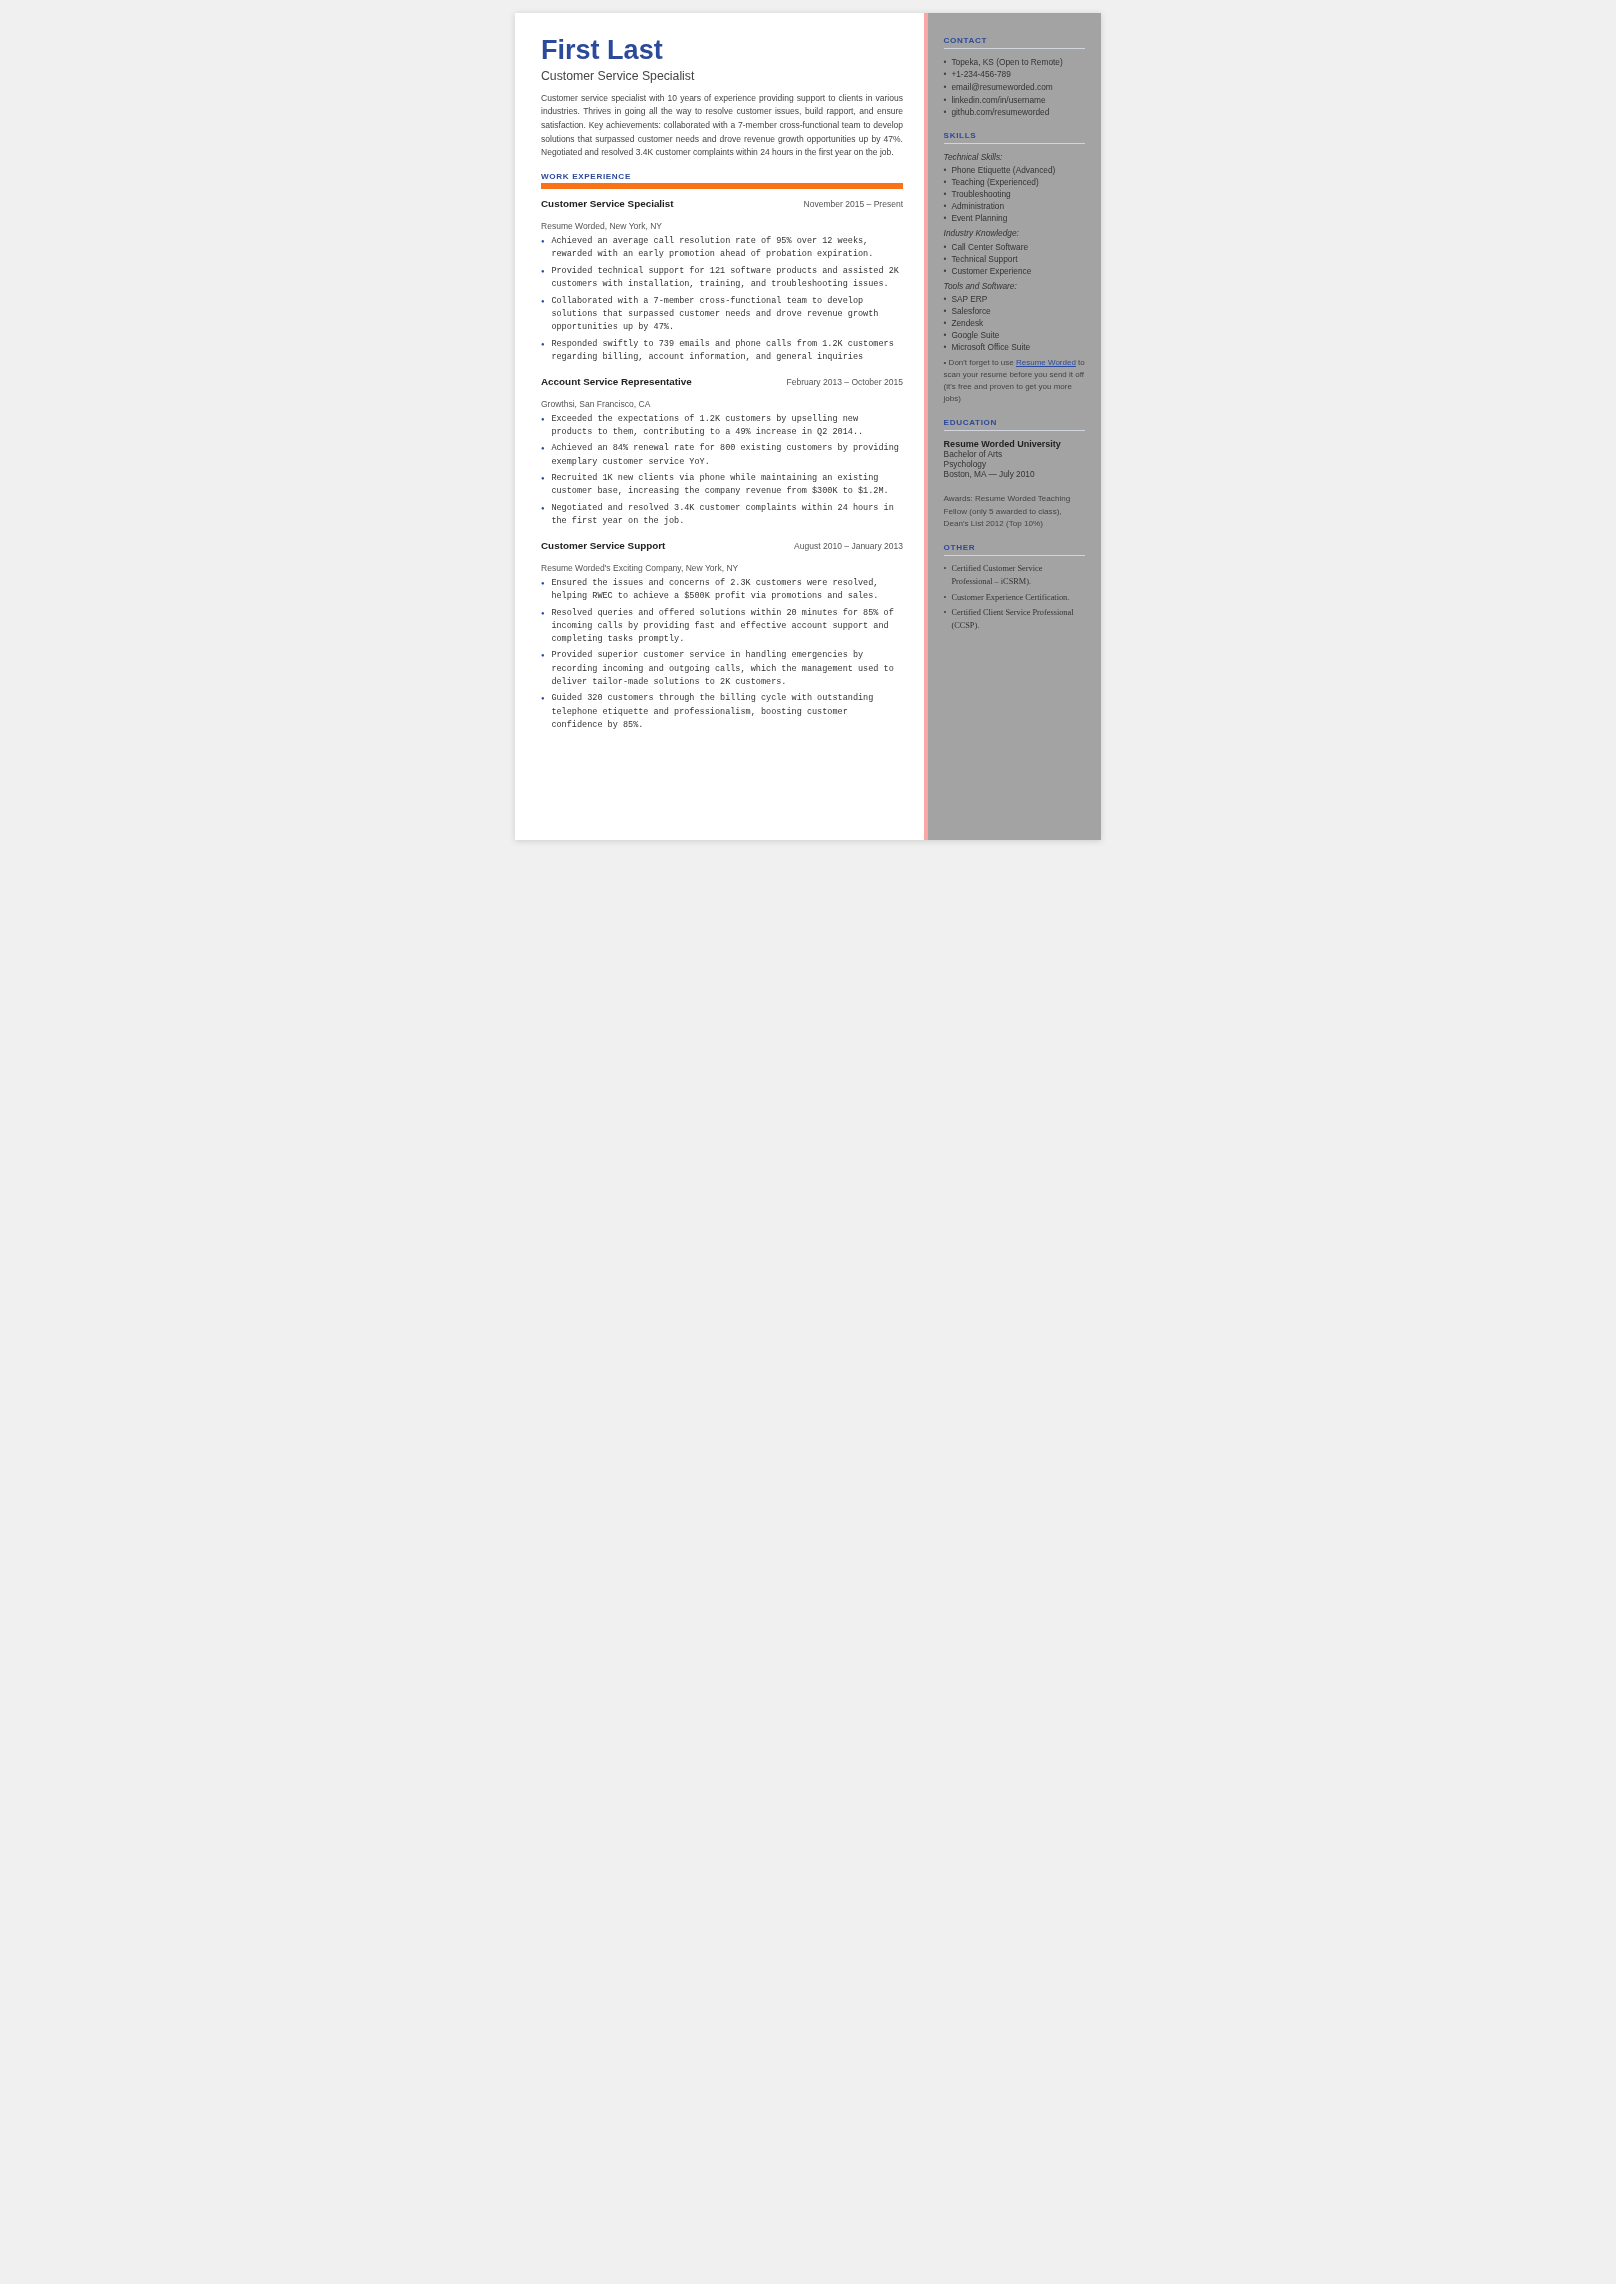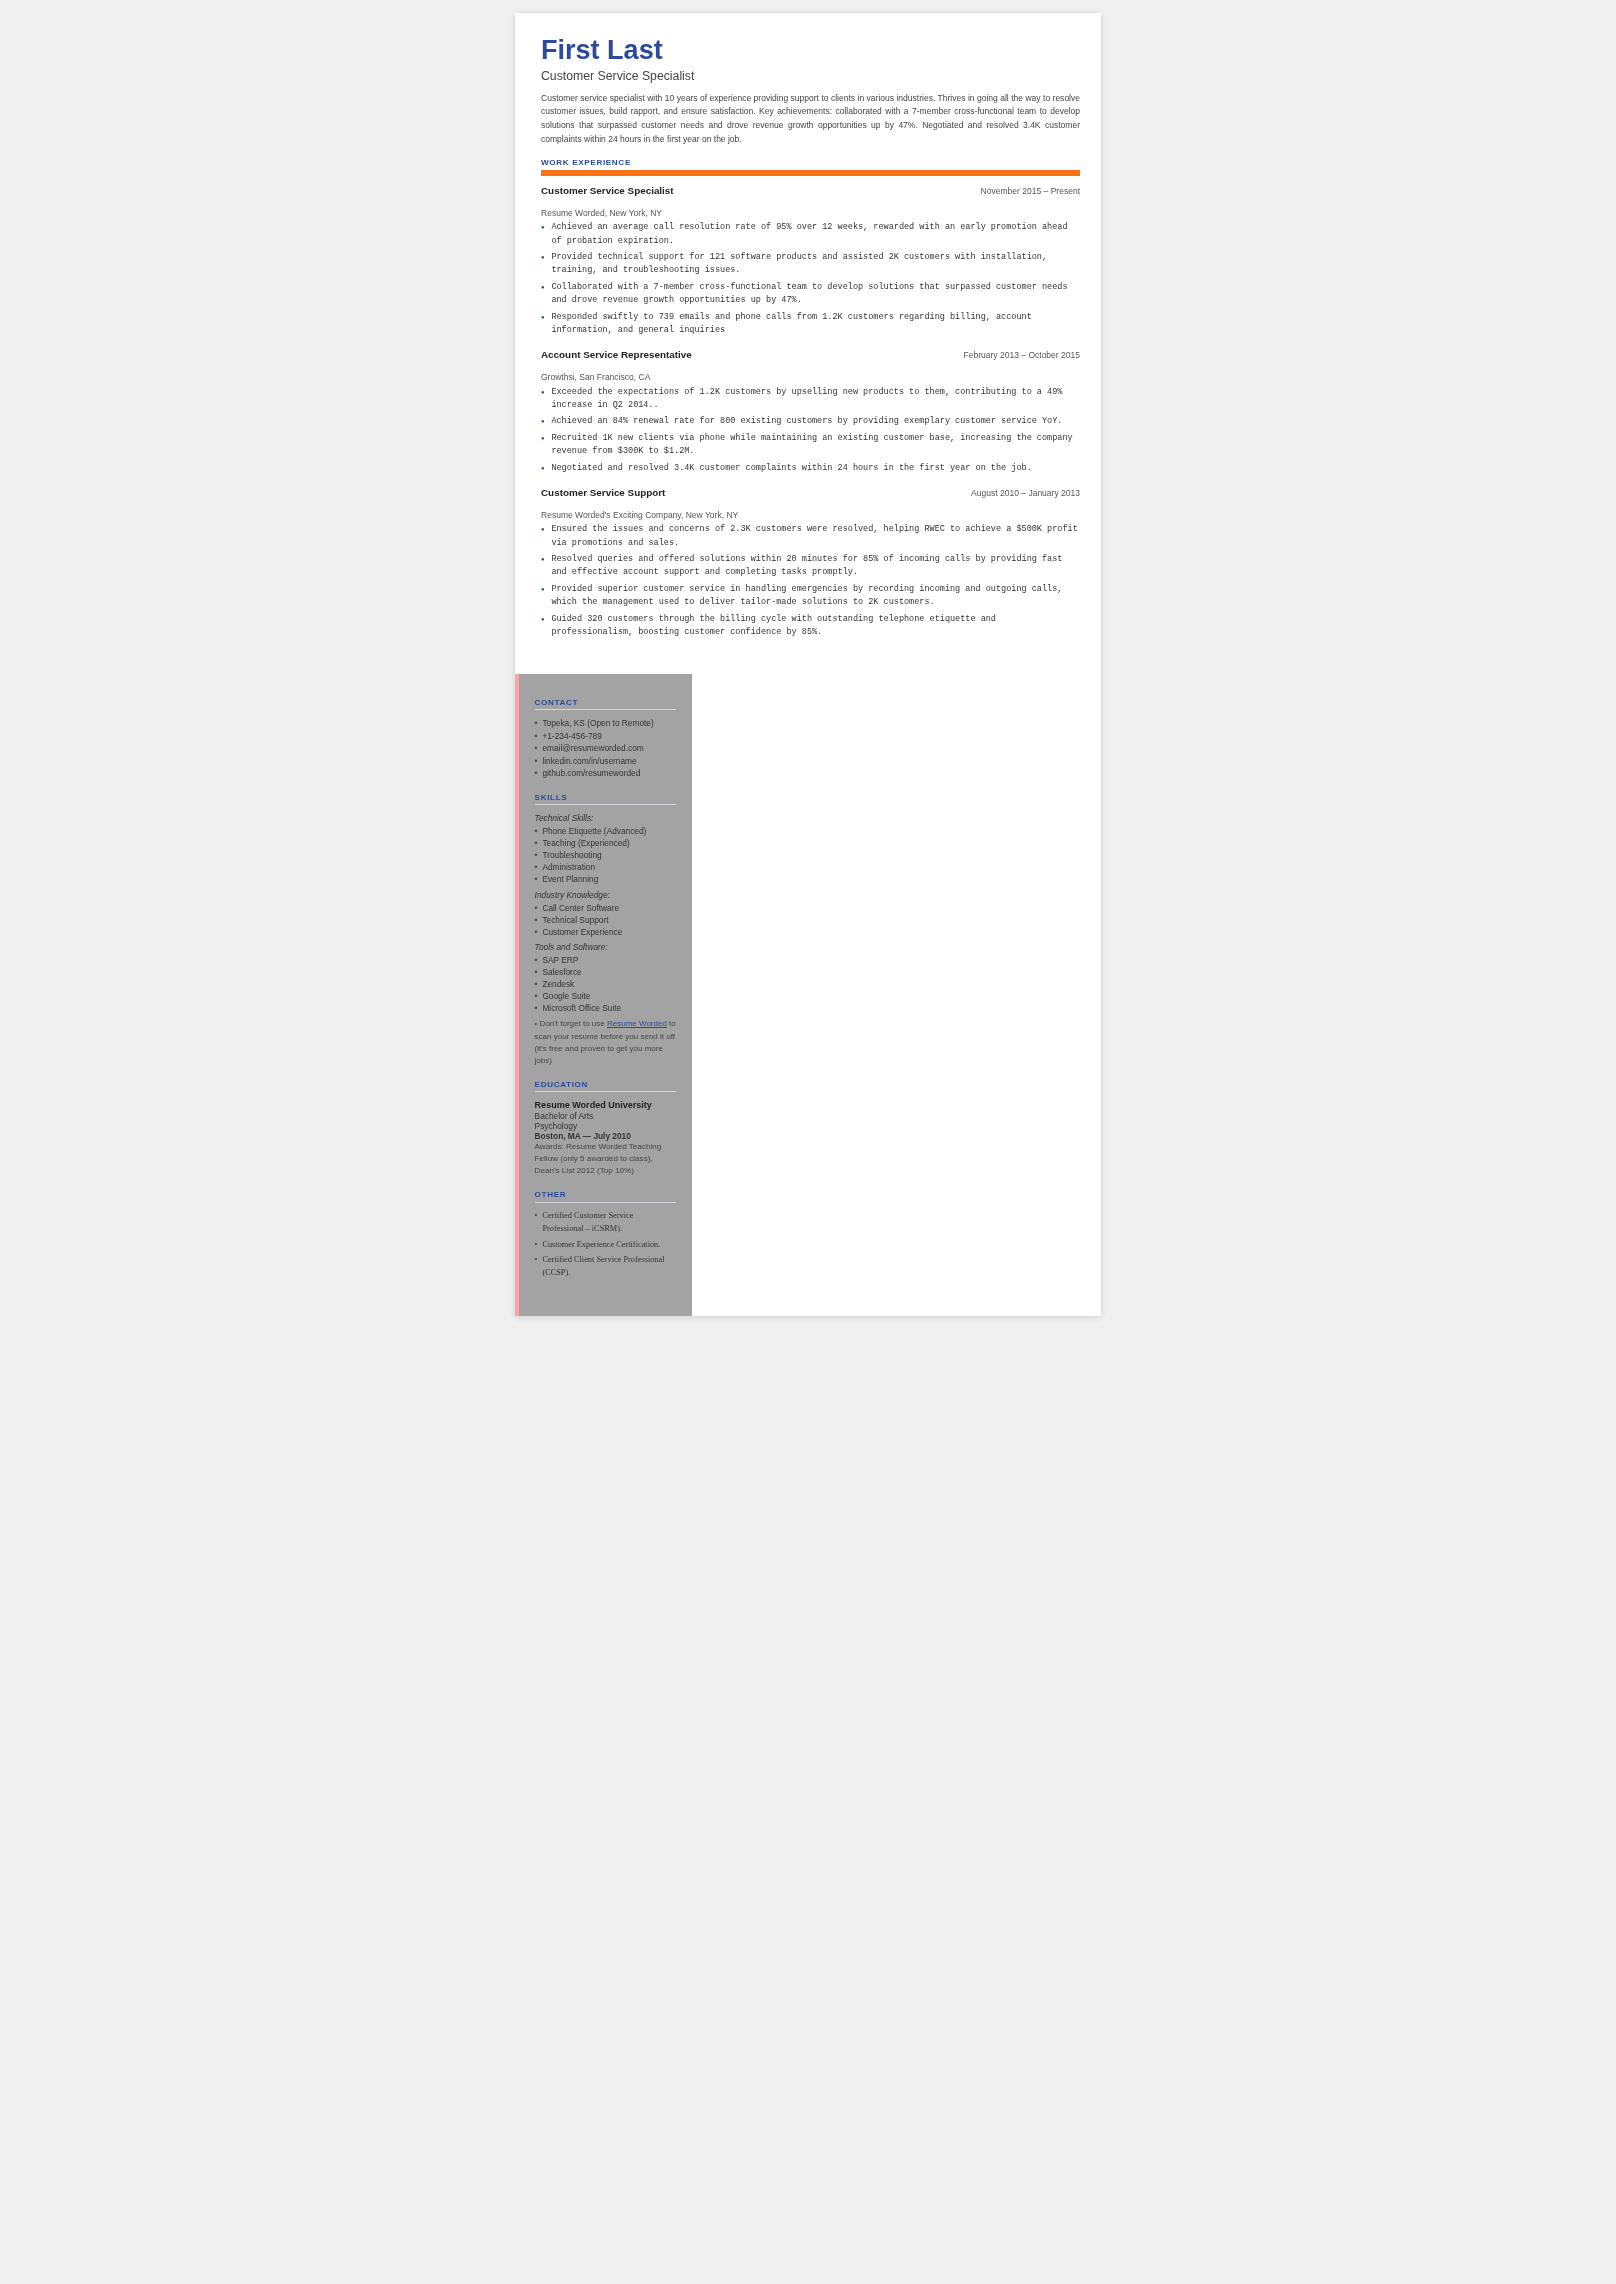--- a/index.html
+++ b/index.html
@@ -8,21 +8,21 @@
       background: #f0f0f0;
       display: flex;
       justify-content: center;
       padding: 13px;
     }
     .page {
       background: #fff;
       width: 586px;
       min-height: 827px;
       display: flex;
-      flex-direction: column;
+      flex-direction: row;
       box-shadow: 0 1.3px 6.5px rgba(0,0,0,0.15);
     }
     
     .left-col {
       flex: 1;
       padding: 23.4px 21px 23.4px 26px;
       border-right: none;
     }
     .name-title {
       margin-bottom: 9px;
@@ -191,22 +191,21 @@
       font-size: 0.8em;
       color: #333;
     }
     .edu-major {
       font-size: 0.8em;
       color: #333;
     }
     .edu-location {
       font-size: 0.8em;
       color: #333;
-      margin-bottom: 0;
-      font-weight: bold;
+      margin-bottom: 14px;
     }
     .edu-awards {
       font-size: 0.78em;
       color: #444;
       line-height: 1.5;
     }
     .other-list {
       list-style: none;
       padding: 0;
     }

